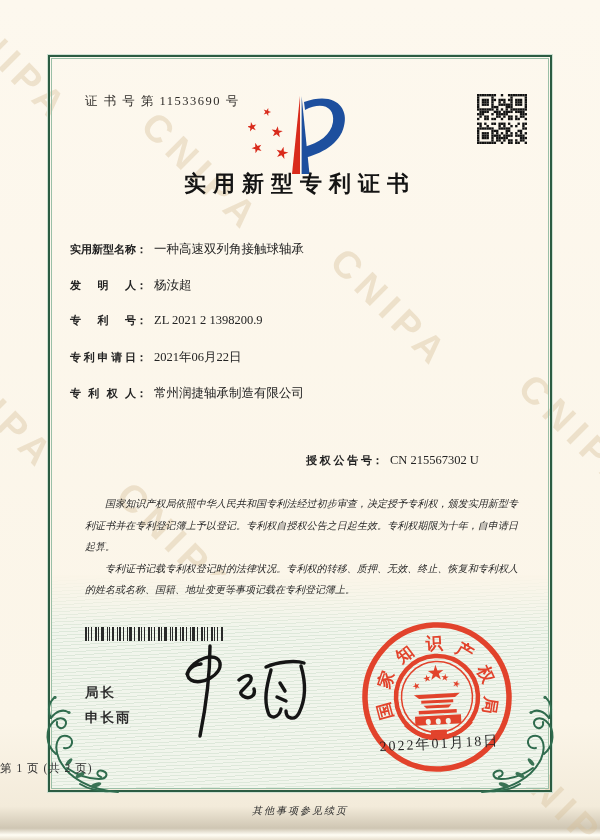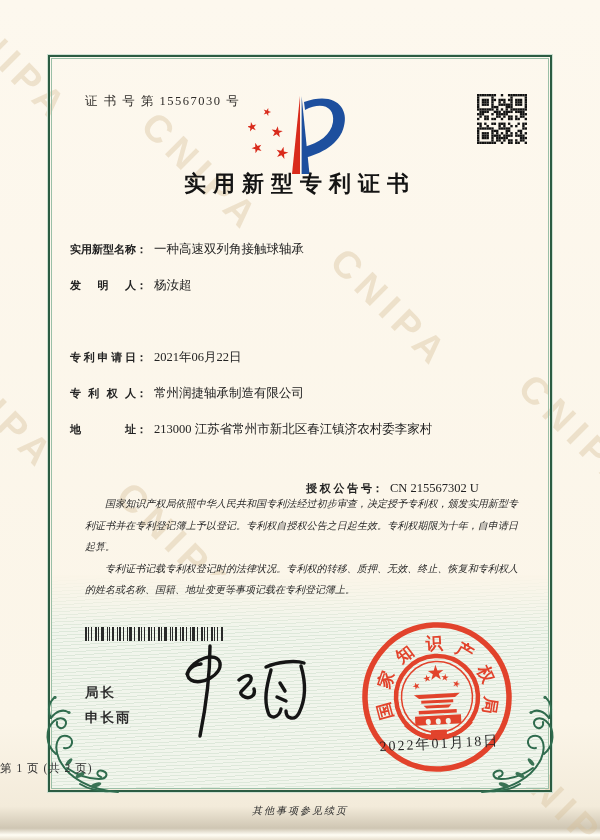--- a/index.html
+++ b/index.html
@@ -132,21 +132,21 @@
       <ellipse cx="60" cy="89" rx="5.5" ry="2.2" transform="rotate(-18 60 89)"></ellipse>
       <ellipse cx="44" cy="79" rx="5" ry="2" transform="rotate(-28 44 79)"></ellipse>
       <ellipse cx="33" cy="66" rx="4.5" ry="1.9" transform="rotate(-50 33 66)"></ellipse>
       <circle cx="19" cy="1.5" r="1.6"></circle>
         <circle cx="33" cy="16.5" r="1.6"></circle>
     </g>
   </svg>
 
   <div class="content">
 
-    <div class="cert-no">证 书 号 第 15567030 号</div>
+    <div class="cert-no">证 书 号 第 11533690 号</div>
 
     <svg class="logo" viewBox="0 0 106 88">
       <defs>
         <symbol id="st" viewBox="-1.1 -1.1 2.2 2.2">
           <polygon points="0,-1 0.2245,-0.309 0.951,-0.309 0.3633,0.118 0.5878,0.809 0,0.382 -0.5878,0.809 -0.3633,0.118 -0.951,-0.309 -0.2245,-0.309"></polygon>
         </symbol>
       </defs>
       <g fill="#d92b1c">
         <use href="#st" x="-4.5" y="-4.5" width="9" height="9" transform="translate(19,22) rotate(18)"></use>
         <use href="#st" x="-5.5" y="-5.5" width="11" height="11" transform="translate(4,37) rotate(-12)"></use>
@@ -406,30 +406,30 @@
         </svg></div>
 
     <div class="title">实用新型专利证书</div>
 
     <div class="frow" style="top:241px">
       <span class="lbl">实用新型名称</span><span class="col">：</span><span class="val">一种高速双列角接触球轴承</span>
     </div>
     <div class="frow" style="top:277px">
       <span class="lbl">发明人</span><span class="col">：</span><span class="val">杨汝超</span>
     </div>
+    <div class="frow" style="top:313px">
+      <span class="lbl">专利号</span><span class="col">：</span><span class="val">ZL 2021 2 1398200.9</span>
+    </div>
     <div class="frow" style="top:349px">
       <span class="lbl">专利申请日</span><span class="col">：</span><span class="val">2021年06月22日</span>
     </div>
     <div class="frow" style="top:385px">
       <span class="lbl">专利权人</span><span class="col">：</span><span class="val">常州润捷轴承制造有限公司</span>
     </div>
-    <div class="frow" style="top:421px">
-      <span class="lbl">地址</span><span class="col">：</span><span class="val">213000 江苏省常州市新北区春江镇济农村委李家村</span>
-    </div>
-    <div class="frow frow2" style="top:481px">
+    <div class="frow frow2" style="top:453px">
       <span class="lbl">授权公告号</span><span class="col">：</span><span class="val">CN 215567302 U</span>
     </div>
 
     <div class="body-text">
       <p>国家知识产权局依照中华人民共和国专利法经过初步审查，决定授予专利权，颁发实用新型专利证书并在专利登记簿上予以登记。专利权自授权公告之日起生效。专利权期限为十年，自申请日起算。</p>
       <p>专利证书记载专利权登记时的法律状况。专利权的转移、质押、无效、终止、恢复和专利权人的姓名或名称、国籍、地址变更等事项记载在专利登记簿上。</p>
     </div>
 
     <div class="barcode" id="barcode">
         <div style="width:2px;margin-right:1px"></div>

